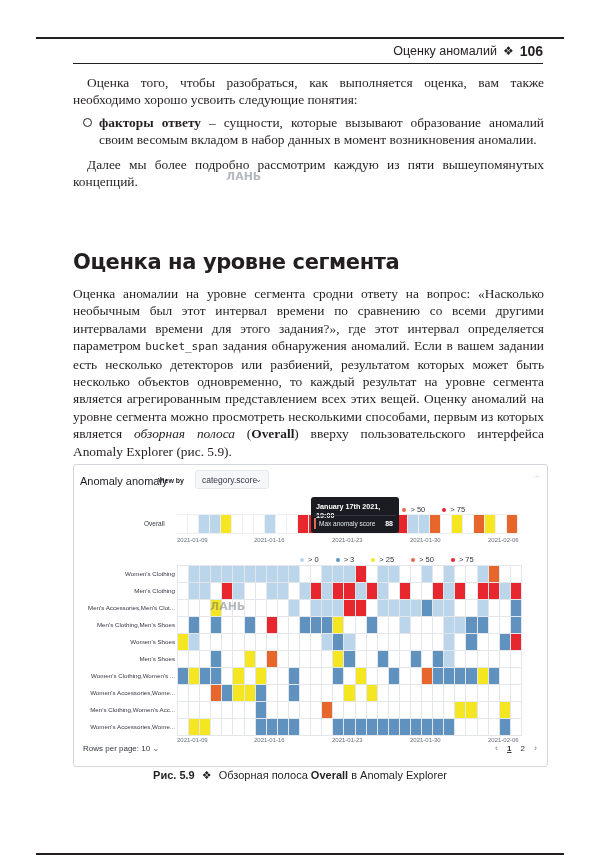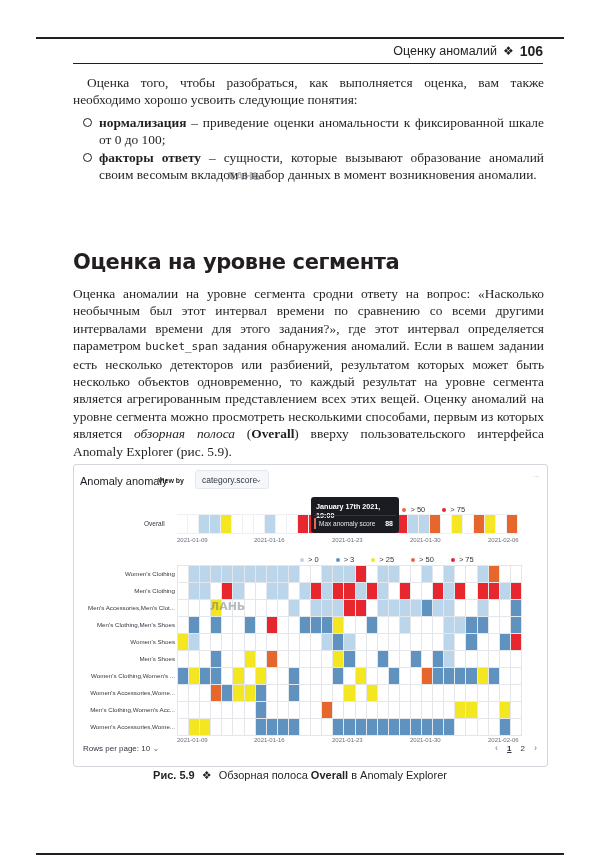--- a/index.html
+++ b/index.html
@@ -56,23 +56,23 @@
 <div class="header">
   <span>Оценку аномалий</span>
   <span class="sep">❖</span>
   <span class="pnum">106</span>
 </div>
 <div class="header-rule"></div>
 
 <div class="body" style="top:74px;">
   <p class="ind">Оценка того, чтобы разобраться, как выполняется оценка, вам также необходимо хорошо усвоить следующие понятия:</p>
   <ul class="bul" style="margin-top:5px;">
-    <li><span class="bm"></span><b>нормализация</b><span> – приведение оценки аномальности к фиксированной шкале от 0 до 100;</span></li>
     <li><span class="bm"></span><b>факторы ответу</b><span> – сущности, которые вызывают образование аномалий своим весомым вкладом в набор данных в момент возникновения аномалии.</span></li>
   </ul>
+  <p class="ind" style="margin-top:7px;">Далее мы более подробно рассмотрим каждую из пяти вышеупомянутых концепций.</p>
 </div>
 
 <div class="wm" style="left:226px;top:170px;">ЛАНЬ</div>
 
 <div class="body" style="top:250px;">
   <h2>Оценка на уровне сегмента</h2>
   <p style="margin-top:11px;"><span>Оценка аномалии на уровне сегмента сродни ответу на вопрос: «Насколько необычным был этот интервал времени по сравнению со всеми другими интервалами времени для этого задания?», где этот интервал определяется параметром </span><code>bucket_span</code><span> задания обнаружения аномалий. Если в вашем задании есть несколько детекторов или разбиений, результатом которых может быть несколько объектов одновременно, то каждый результат на уровне сегмента является агрегированным представлением всех этих вещей. Оценку аномалий на уровне сегмента можно просмотреть несколькими способами, первым из которых является </span><i>обзорная полоса</i><span> (</span><b>Overall</b><span>) вверху пользовательского интерфейса Anomaly Explorer (рис. 5.9).</span></p>
 </div>
 
 <div class="fig">

